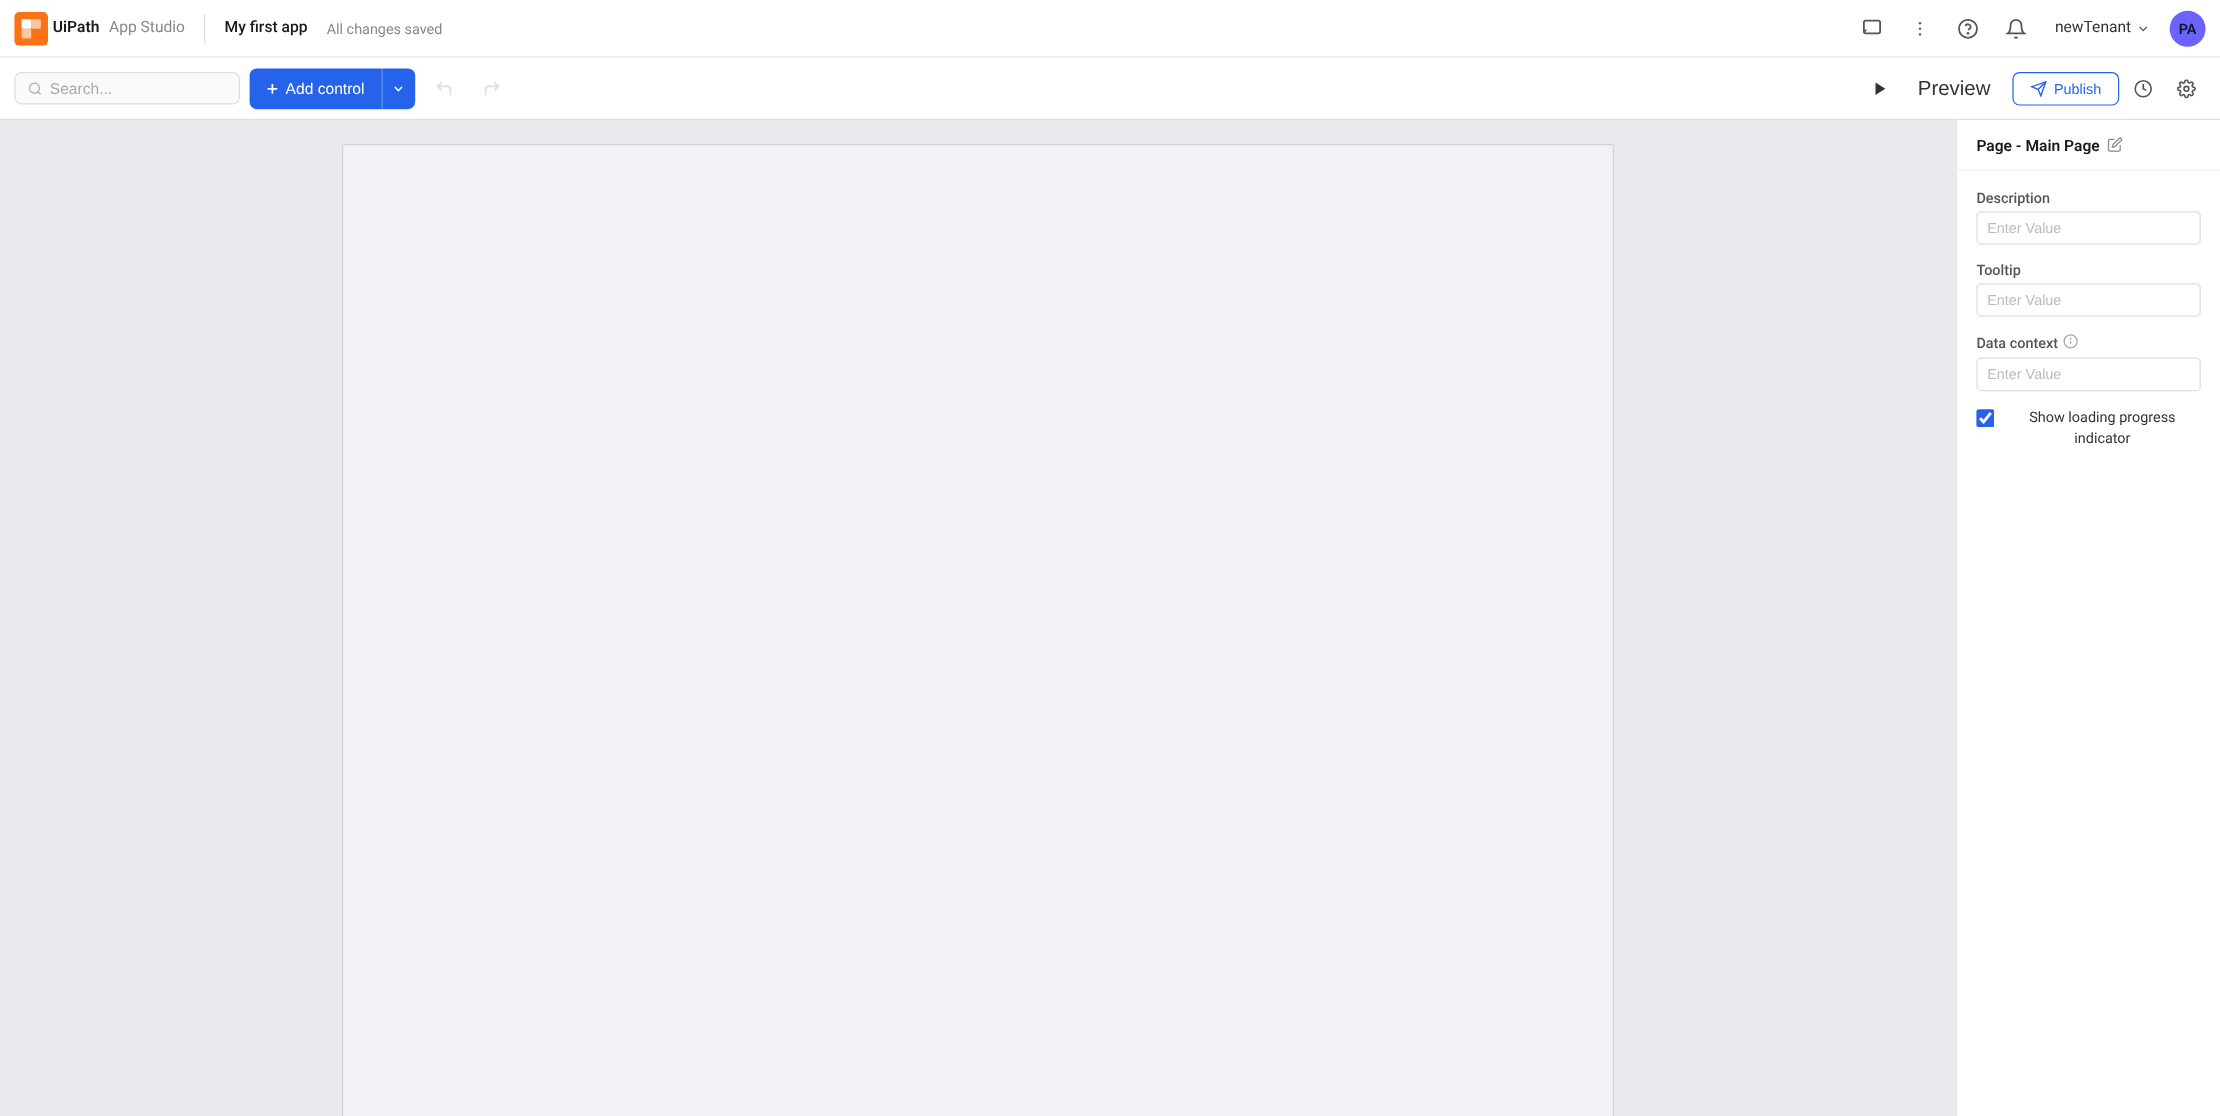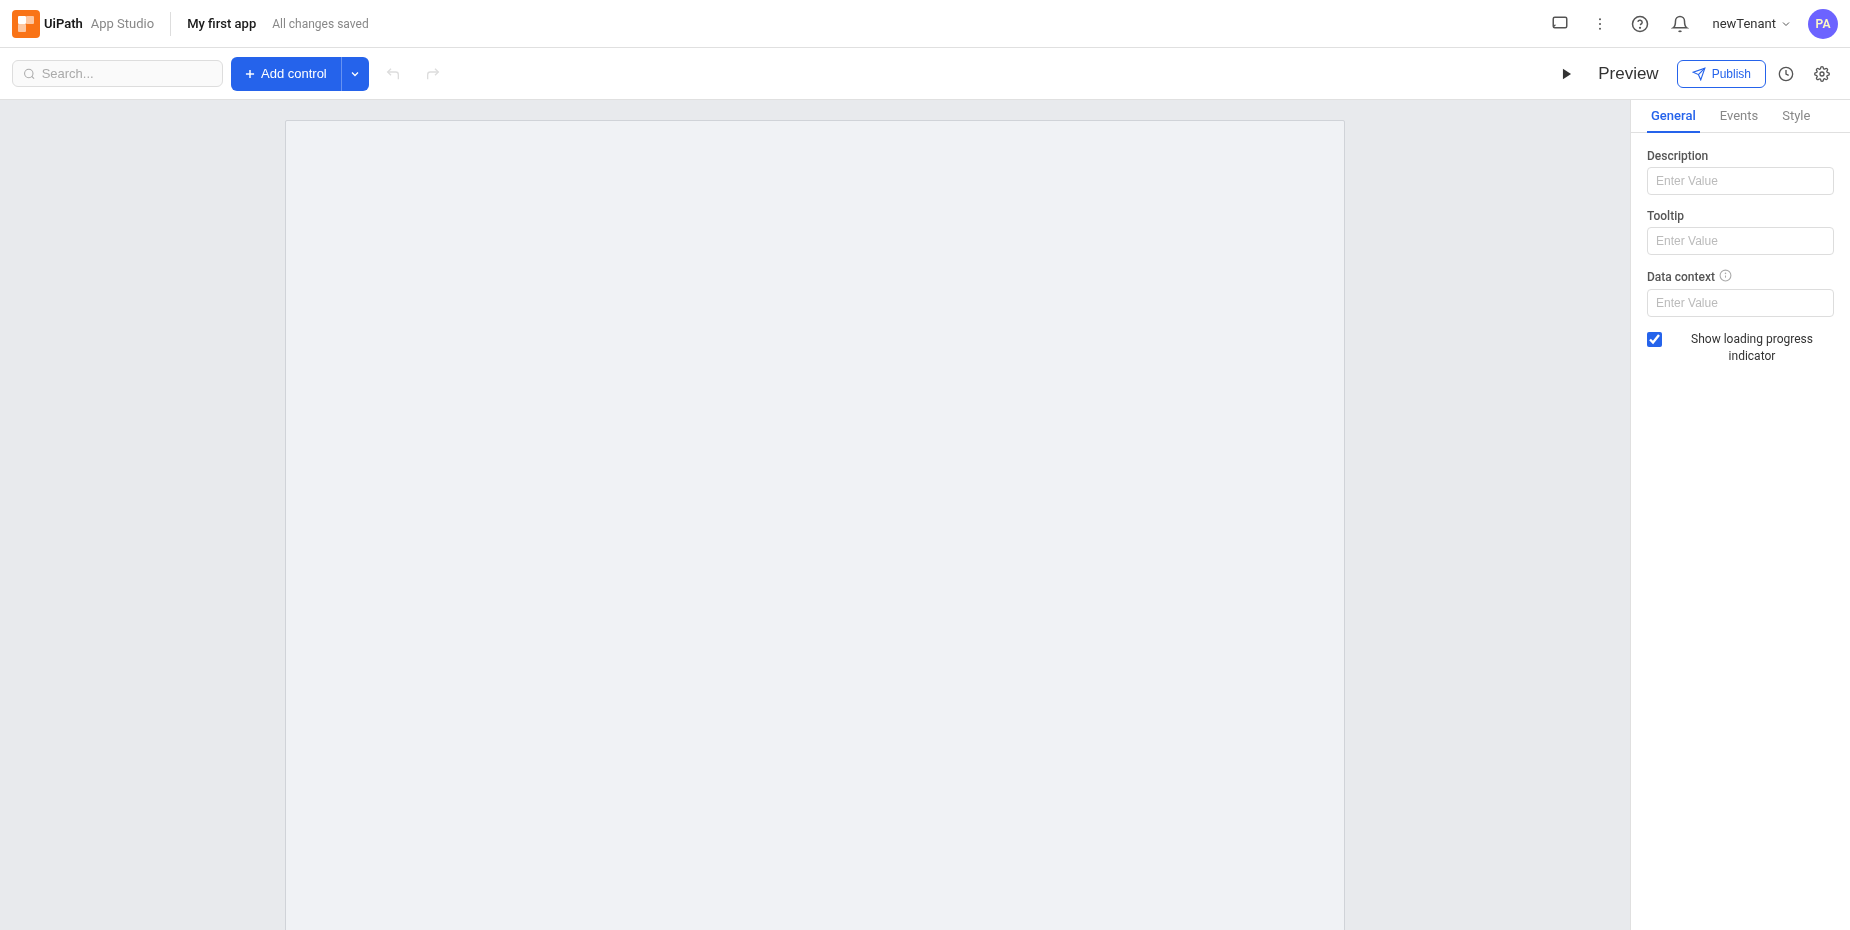--- a/index.html
+++ b/index.html
@@ -89,21 +89,21 @@
       color: #333;
     }
     .avatar {
       width: 30px;
       height: 30px;
       border-radius: 50%;
       background: #6c63ff;
       display: flex;
       align-items: center;
       justify-content: center;
-      color: #fef9c3;
+      color: #0f172a;
       font-size: 12px;
       font-weight: 600;
     }
 
     
     .toolbar {
       height: 52px;
       background: #fff;
       border-bottom: 1px solid #e0e0e0;
       display: flex;
@@ -112,21 +112,21 @@
       gap: 8px;
       flex-shrink: 0;
     }
     .search-box {
       display: flex;
       align-items: center;
       gap: 6px;
       border: 1px solid #ddd;
       border-radius: 6px;
       padding: 5px 10px;
-      width: 211px;
+      width: 188px;
       background: #fafafa;
     }
     .search-box input {
       border: none;
       background: transparent;
       outline: none;
       font-size: 13px;
       color: #333;
       width: 100%;
     }
@@ -496,26 +496,30 @@
 </div>
 
 <div class="main-content">
 
 
   <div class="canvas-area">
     <div class="canvas"></div>
   </div>
 
   <div class="right-panel">
-
-    <div class="panel-tabs">
-      <div class="panel-tab active">General</div>
-      <div class="panel-tab">Events</div>
-      <div class="panel-tab">Style</div>
+    <div class="right-panel-header">
+      <span class="right-panel-title">Page - Main Page</span>
+      <span class="edit-icon">
+        <svg width="13" height="13" viewBox="0 0 24 24" fill="none" stroke="#888" stroke-width="2">
+          <path d="M11 4H4a2 2 0 0 0-2 2v14a2 2 0 0 0 2 2h14a2 2 0 0 0 2-2v-7"></path>
+          <path d="M18.5 2.5a2.121 2.121 0 0 1 3 3L12 15l-4 1 1-4 9.5-9.5z"></path>
+        </svg>
+      </span>
     </div>
+
 
     <div class="panel-body">
 
       <div class="field-group">
         <label class="field-label">Description</label>
         <input type="text" class="field-input" placeholder="Enter Value" style="">
       </div>
 
       <div class="field-group">
         <label class="field-label">Tooltip</label>

